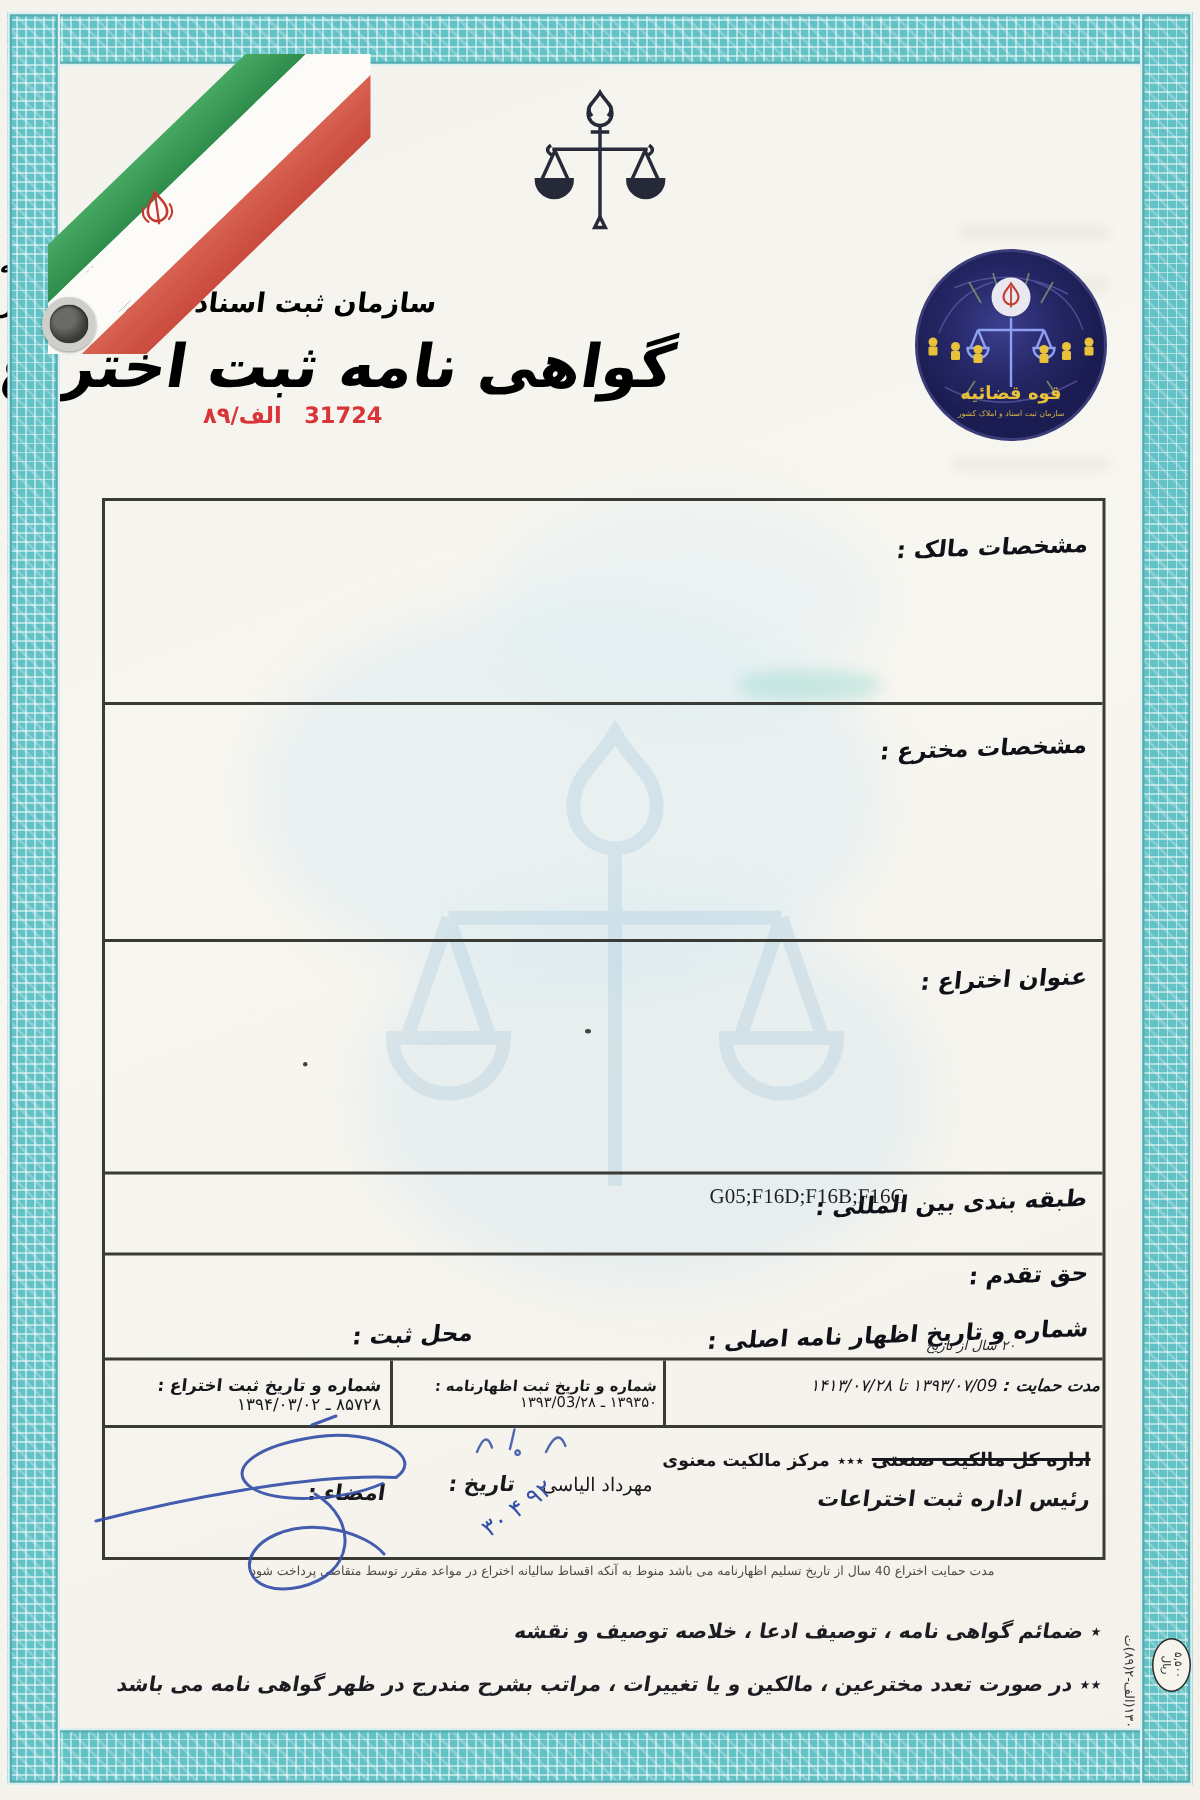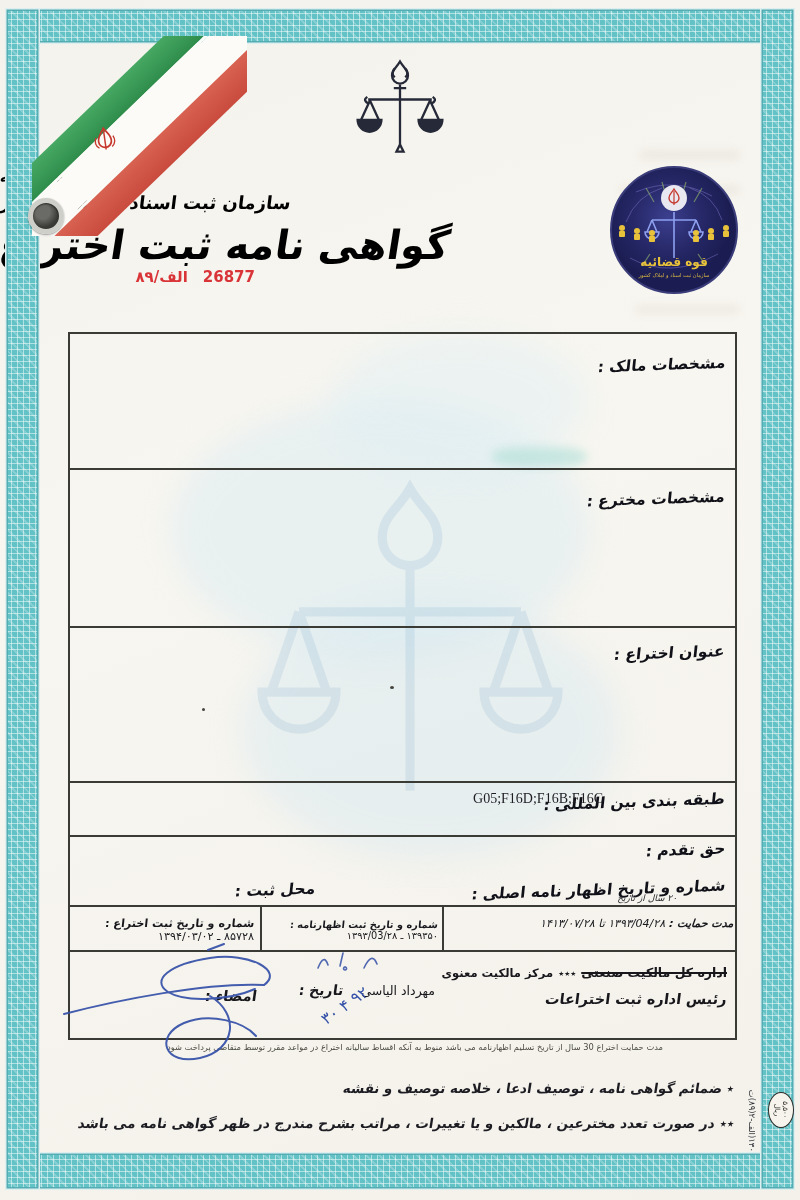--- a/index.html
+++ b/index.html
@@ -151,21 +151,21 @@
       <path d="M16 48 l-10 22 M16 48 l10 22 M84 48 l-10 22 M84 48 l10 22"></path>
       <path d="M2 70 a13 13 0 0 0 27 0z" fill="#262a38"></path>
       <path d="M71 70 a13 13 0 0 0 27 0z" fill="#262a38"></path>
     </g>
   </svg>
   <div class="authority">قوه قضائیه</div>
   <div class="organization">سازمان ثبت اسناد و املاک کشور</div>
   <div class="cert-title">گواهی نامه ثبت اختراع</div>
 
   <div class="serial">
-    <span>26877</span><span class="sfx">الف/۸۹</span>
+    <span>31724</span><span class="sfx">الف/۸۹</span>
   </div>
 
   <svg class="holo" viewBox="0 0 136 136">
     <defs>
       <radialGradient id="hg" cx="45%" cy="40%">
         <stop offset="0%" stop-color="#3c3f8e"></stop>
           <stop offset="55%" stop-color="#262868"></stop>
           <stop offset="100%" stop-color="#1b1d52"></stop>
       </radialGradient>
     </defs>
@@ -240,21 +240,21 @@
       <span class="flabel" style="top:4px">حق تقدم :</span>
       <span class="flabel appl-label">شماره و تاریخ اظهار نامه اصلی :</span>
       <span class="flabel place-label">محل ثبت :</span>
     </div>
 
     <div class="prow r6">
       <div class="cells">
         <div class="cell cA">
           <span class="note-above">۲۰ سال از تاریخ</span>
           <b>مدت حمایت :</b>
-          <span>۱۳۹۳/04/۲۸ تا ۱۴۱۳/۰۷/۲۸</span>
+          <span>۱۳۹۳/۰۷/09 تا ۱۴۱۳/۰۷/۲۸</span>
         </div>
         <div class="cell cB">
           <b>شماره و تاریخ ثبت اظهارنامه :</b>
           <span>۱۳۹۳۵۰ ـ ۱۳۹۳/03/۲۸</span>
         </div>
         <div class="cell cC">
           <b>شماره و تاریخ ثبت اختراع :</b>
           <span>۸۵۷۲۸ ـ ۱۳۹۴/۰۳/۰۲</span>
         </div>
       </div>
@@ -288,21 +288,21 @@
   <svg class="initials" viewBox="0 0 80 28">
     <g fill="none" stroke="#3450a8" stroke-width="1.6" stroke-linecap="round" opacity=".85">
       <path d="M6 20 q6 -15 10 -3"></path>
         <path d="M28 18 l3 -13"></path>
         <path d="M33 19 a1.5 1.5 0 1 0 .1 0"></path>
       <path d="M52 20 q8 -17 13 -4"></path>
     </g>
   </svg>
   <div class="hand-date">۳۰ ۴ ۹۲</div>
 
-  <div class="fineprint">مدت حمایت اختراع 30 سال از تاریخ تسلیم اظهارنامه می باشد منوط به آنکه اقساط سالیانه اختراع در مواعد مقرر توسط متقاضی پرداخت شود</div>
+  <div class="fineprint">مدت حمایت اختراع 40 سال از تاریخ تسلیم اظهارنامه می باشد منوط به آنکه اقساط سالیانه اختراع در مواعد مقرر توسط متقاضی پرداخت شود</div>
   <div class="fnote fn1">٭ ضمائم گواهی نامه ، توصیف ادعا ، خلاصه توصیف و نقشه</div>
   <div class="fnote fn2">٭٭ در صورت تعدد مخترعین ، مالکین و یا تغییرات ، مراتب بشرح مندرج در ظهر گواهی نامه می باشد</div>
 
   <div class="side-code">۱۳۰(الف-۲(۸۹)ت</div>
   <div class="stamp">
     <div class="in">
       <div>۵,۵۰۰</div>
       <div>ریال</div>
     </div>
   </div>

